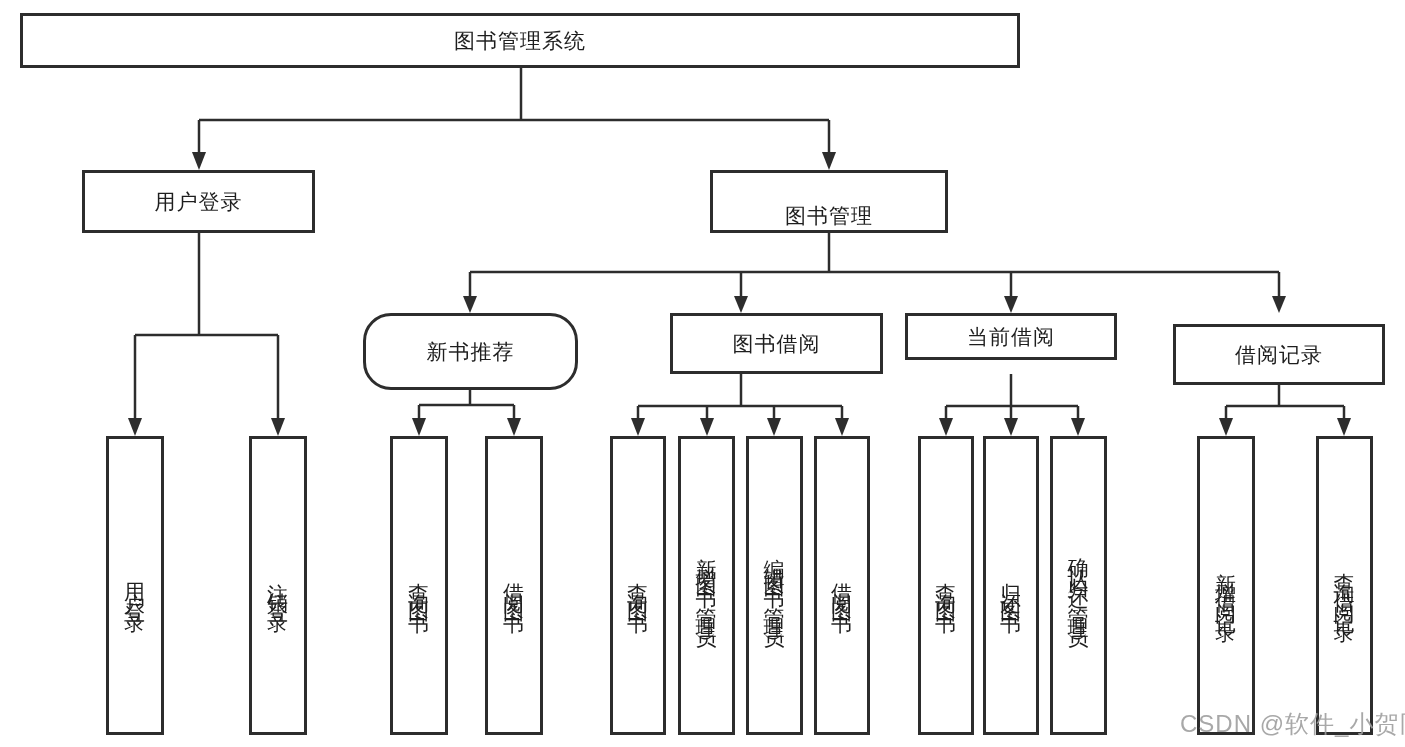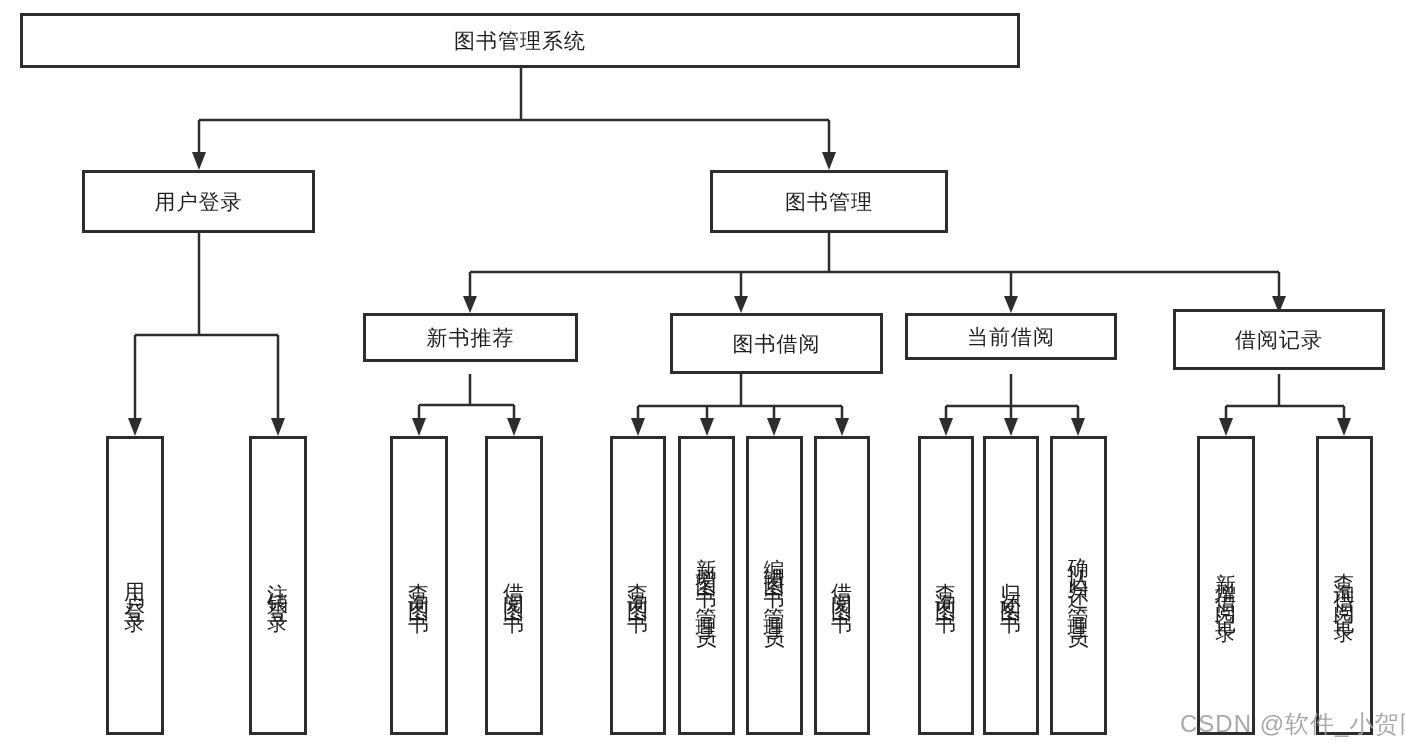--- a/index.html
+++ b/index.html
@@ -130,34 +130,34 @@
     </g>
   </svg>
 
   <div class="box hbox" style="left:20px; top:13px; width:1000px; height:55px;text-align:right;">
     <span>图书管理系统</span>
   </div>
 
   <div class="box hbox" style="left:82px; top:170px; width:233px; height:63px;">
     <span>用户登录</span>
   </div>
-  <div class="box hbox" style="left:710px; top:170px; width:238px; height:63px;">
+  <div class="box hbox" style="left:710px; top:170px; width:238px; height:63px;align-items:flex-end;">
     <span>图书管理</span>
   </div>
 
-  <div class="box hbox" style="left:363px; top:313px; width:215px; height:49px;">
+  <div class="box hbox" style="left:363px; top:313px; width:215px; height:77px;border-radius:28px;">
     <span>新书推荐</span>
   </div>
   <div class="box hbox" style="left:635px; top:313px; width:213px; height:61px;margin-left:35px;">
     <span>图书借阅</span>
   </div>
   <div class="box hbox" style="left:905px; top:313px; width:212px; height:47px;">
     <span>当前借阅</span>
   </div>
-  <div class="box hbox" style="left:1173px; top:309px; width:212px; height:61px;">
+  <div class="box hbox" style="left:1173px; top:324px; width:212px; height:61px;">
     <span>借阅记录</span>
   </div>
 
   <div class="box vbox" style="left:106px; width:58px;">
     <span>用户登录</span>
   </div>
   <div class="box vbox" style="left:249px; width:58px;">
     <span>注销登录</span>
   </div>
 

